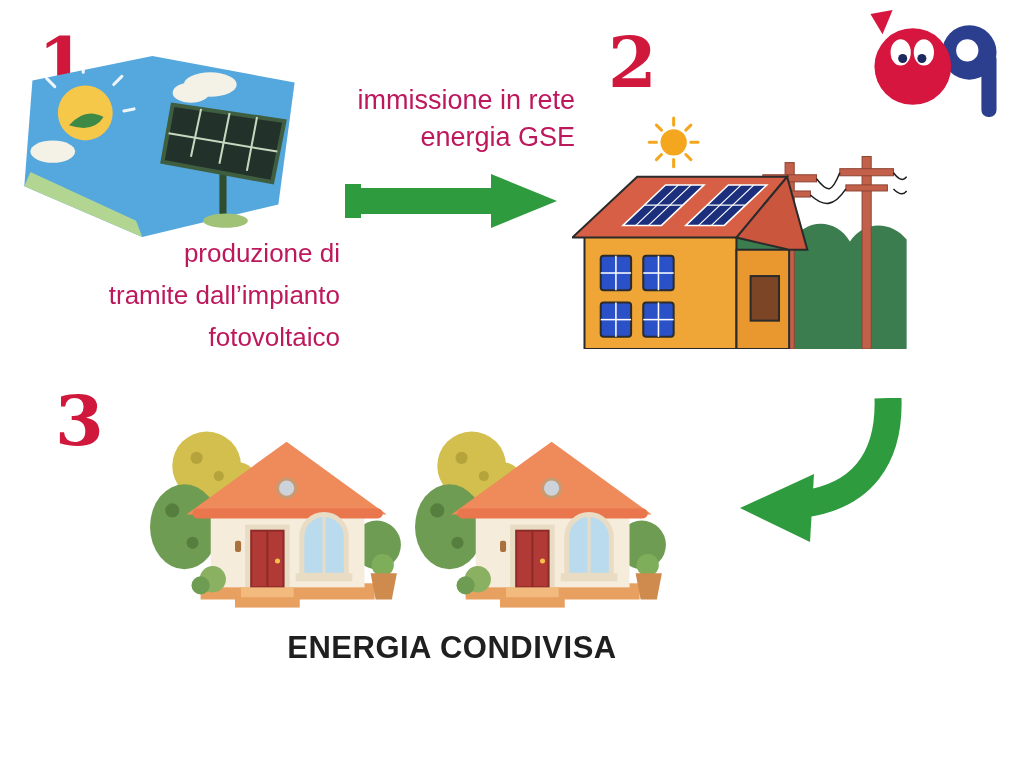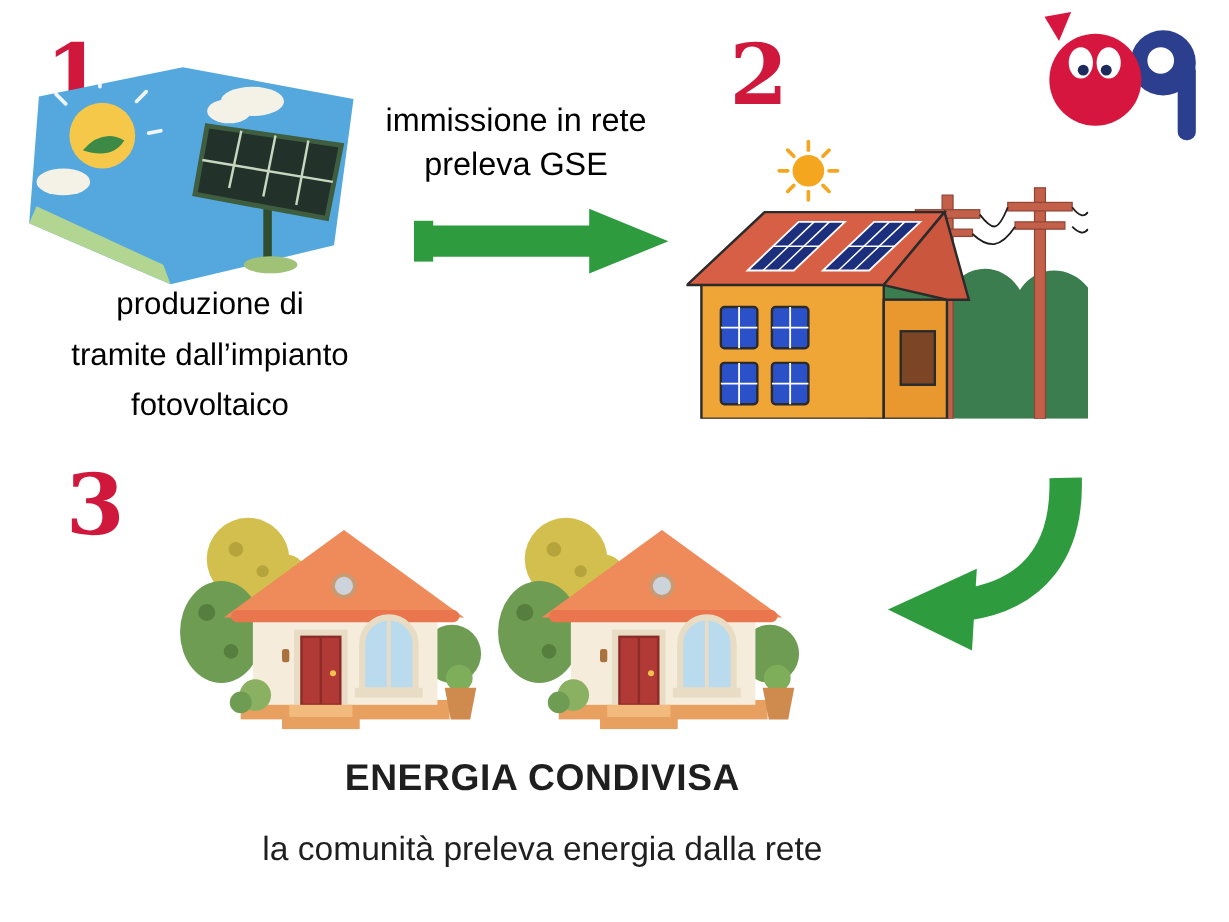--- a/index.html
+++ b/index.html
@@ -19,22 +19,22 @@
   .illus { position:absolute; }
   .solar-field { left:22px;  top:52px;  width:280px; height:188px; }
   .house-grid  { left:572px; top:116px; width:335px; height:233px; }
   .op-logo     { left:860px; top:8px;   width:152px; height:113px; }
   .arrow-right { left:345px; top:172px; width:212px; height:58px;  }
   .arrow-curved{ left:740px; top:398px; width:165px; height:145px; }
   .house-1     { left:148px; top:413px; width:258px; height:203px; }
   .house-2     { left:413px; top:413px; width:258px; height:203px; }
 
   .caption {
-    position:absolute; text-align:center; font-size:26px; line-height:42px;
-    color:#000000;
+    position:absolute; text-align:right; font-size:26px; line-height:42px;
+    color:#be185d;
   }
   .step1-caption { left:10px; top:232px; width:330px; }
   .transfer-label { left:285px; top:82px; width:290px; font-size:27px; line-height:37px; }
 
   .bottom-text {
     position:absolute; left:52px; top:630px; width:800px; text-align:center;
   }
   .bottom-title { font-size:31px; font-weight:700; letter-spacing:0.5px; margin-bottom:26px; }
   .bottom-subtitle { font-size:28px; font-weight:400; }
 
@@ -109,21 +109,21 @@
   </svg>
 
   <div class="caption step1-caption">
     <div>produzione di</div>
     <div>tramite dall’impianto</div>
     <div>fotovoltaico</div>
   </div>
 
   <div class="caption transfer-label">
     <div>immissione in rete</div>
-    <div>preleva GSE</div>
+    <div>energia GSE</div>
   </div>
 
   <svg class="illus arrow-right" viewBox="0 0 212 58" role="img">
     <rect x="0" y="12" width="16" height="34" fill="#2e9b3e"></rect>
     <polygon points="0,16 146,16 146,2 212,29 146,56 146,42 0,42" fill="#2e9b3e"></polygon>
   </svg>
 
   <svg class="illus house-grid" viewBox="0 0 330 230" role="img">
     <g stroke="#f4a61f" stroke-width="3" stroke-linecap="round">
       <line x1="100" y1="2" x2="100" y2="9"></line>
@@ -212,16 +212,15 @@
 
   <svg class="illus house-1" viewBox="0 0 255 200" role="img">
     <use href="#cute-house"></use>
   </svg>
   <svg class="illus house-2" viewBox="0 0 255 200" role="img">
     <use href="#cute-house"></use>
   </svg>
 
   <div class="bottom-text">
     <div class="bottom-title">ENERGIA CONDIVISA</div>
-    <div class="bottom-subtitle">la comunità preleva energia dalla rete</div>
   </div>
 
 </div>
 
 </body></html>

